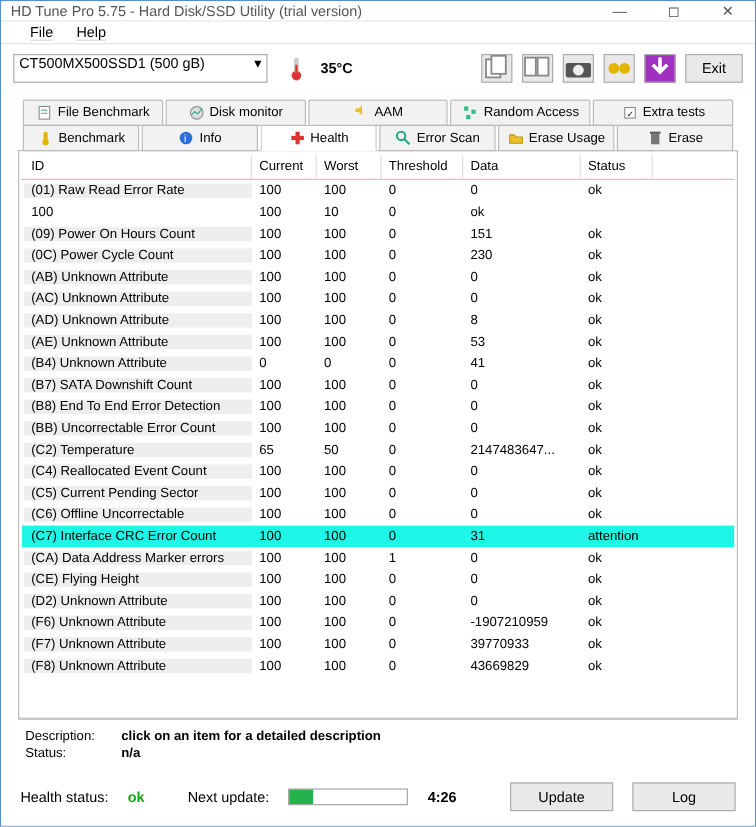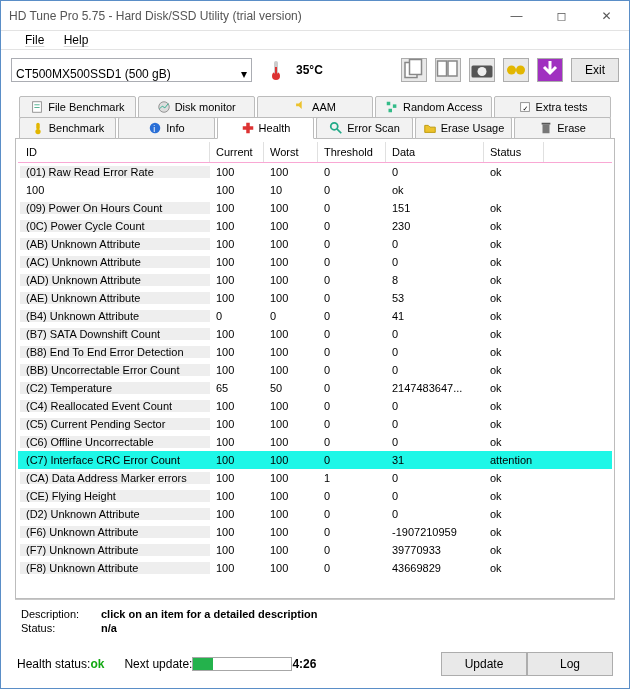--- a/index.html
+++ b/index.html
@@ -12,21 +12,21 @@
   }
   .window {
     width: 630px;
     height: 689px;
     border: 1px solid #5a8ec7;
     display: flex;
     flex-direction: column;
     background: #f0f0f0;
   }
   .titlebar {
-    height: 30px;
+    height: 17px;
     background: #fff;
     display: flex;
     align-items: center;
     padding: 0 0 0 8px;
     border-bottom: 1px solid #e3e3e3;
   }
   .titlebar .title {
     flex: 1;
     color: #555;
     font-size: 12px;
@@ -53,28 +53,28 @@
     text-underline-offset: 2px;
   }
   .toolbar {
     padding: 8px 10px;
     display: flex;
     align-items: center;
     gap: 8px;
     background: #fff;
   }
   .drive-select {
-    width: 241px;
+    width: 212px;
     height: 24px;
     border: 1px solid #abadb3;
     background: #fff;
     font-size: 12px;
     padding: 0 4px;
     display: flex;
-    align-items: flex-end;
+    align-items: flex-start;
     justify-content: space-between;
   }
   .thermo {
     width: 16px; height: 22px;
     display: flex; align-items: center; justify-content: center;
     margin-left: 8px;
   }
   .temp-label { font-weight: bold; font-size: 12px; margin-right: auto; margin-left: 4px; }
   .tbtn {
     width: 26px; height: 24px;
@@ -156,21 +156,21 @@
     margin: 0 4px;
     border-top: 1px solid #c8c8c8;
     padding: 8px 6px 4px 6px;
     font-size: 11px;
   }
   .detail-row { display: flex; gap: 0; margin-bottom: 2px; }
   .detail-row .lbl { width: 80px; }
   .status-row {
     display: flex;
     align-items: center;
-    gap: 0;
+    gap: 16px;
     padding: 0 6px 4px 6px;
     margin-top: 12px;
     text-align: right;
   }
   .progress {
     width: 100px; height: 14px;
     border: 1px solid #a7a7a7;
     background: #fff;
   }
   .progress-fill { height: 100%; background: #24b24c; width: 20%; }

